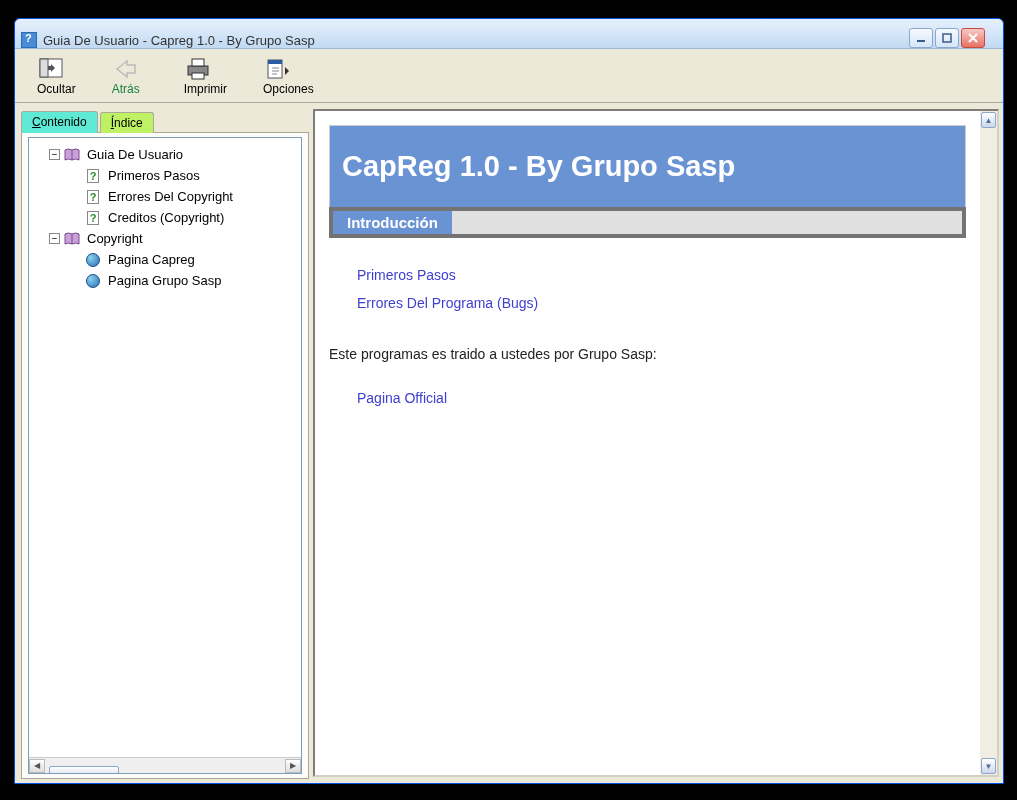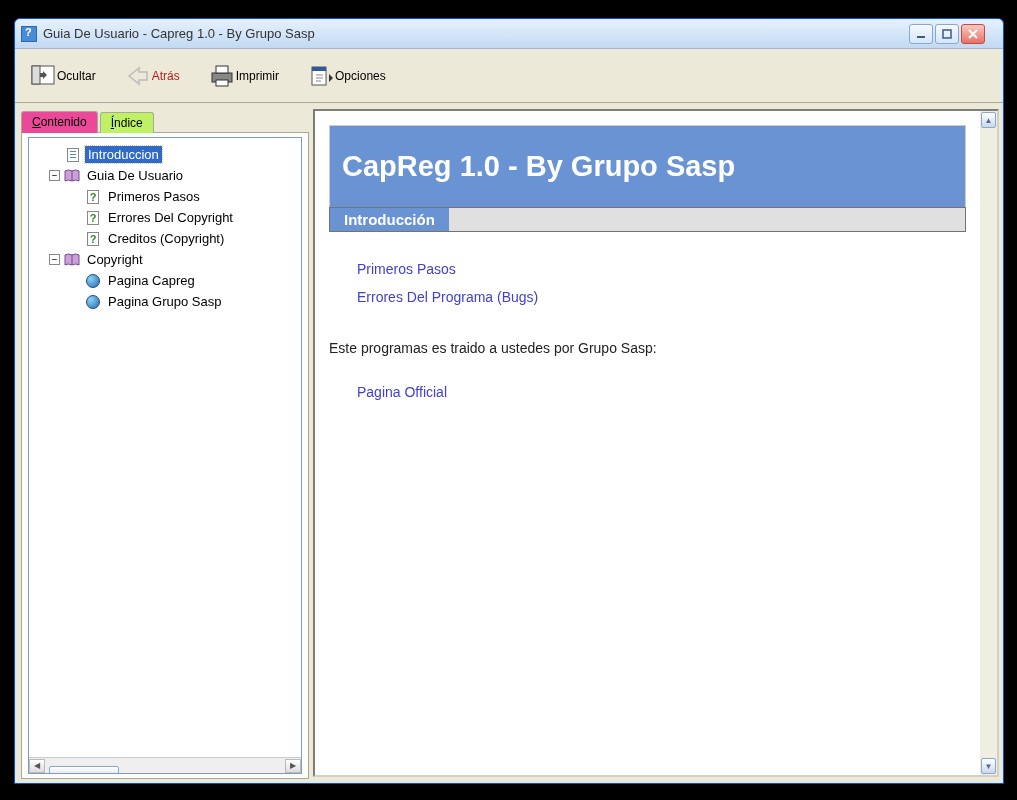--- a/index.html
+++ b/index.html
@@ -25,21 +25,21 @@
     box-shadow: 0 0 10px rgba(0,0,0,0.5);
     display: flex;
     flex-direction: column;
   }
   .titlebar {
     height: 30px;
     background: linear-gradient(to bottom, #e6f0fb 0%, #d5e6f9 50%, #c1d9f2 100%);
     border-bottom: 1px solid #a0b8d8;
     border-radius: 6px 6px 0 0;
     display: flex;
-    align-items: center;
+    align-items: flex-end;
     padding: 0 18px 0 6px;
   }
   .app-icon {
     width: 16px; height: 16px; margin-right: 6px;
     background: #4a8bd6;
     border: 1px solid #2a6bb6;
     position: relative;
   }
   .app-icon::after {
     content: "?";
@@ -71,27 +71,27 @@
     height: 54px;
     background: #ece9d8;
     border-bottom: 1px solid #aca899;
     display: flex;
     align-items: center;
     padding: 2px 6px;
     gap: 12px;
   }
   .tool-btn {
     display: flex;
-    flex-direction: row;
-    align-items: center;
+    flex-direction: column;
     padding: 2px 8px;
     cursor: pointer;
     min-width: 52px;
-  }
-  .tool-btn.disabled { color: #b91c1c; }
+    margin-left: 8px;
+  }
+  .tool-btn.disabled { color: #15803d; }
   .tool-icon {
     width: 28px; height: 26px;
     display: flex; align-items: center; justify-content: center;
   }
   .tool-label { font-size: 12px; margin-top: 0px; }
 
   .body-area {
     flex: 1;
     display: flex;
     background: #ece9d8;
@@ -113,21 +113,21 @@
     border: 1px solid #aca899;
     border-bottom: none;
     background: #bef264;
     font-size: 12px;
     position: relative;
     cursor: pointer;
     margin-right: 2px;
     border-radius: 3px 3px 0 0;
   }
   .tab.active {
-    background: #ec4899;
+    background: #5eead4;
     z-index: 2;
     padding-bottom: 4px;
   }
   .tree-container {
     flex: 1;
     background: #fcfcfa;
     border: 1px solid #aca899;
     margin-top: -1px;
     padding: 4px 6px;
     display: flex;
@@ -270,21 +270,21 @@
     color: #fff;
     font-size: 29px;
     font-weight: bold;
     padding: 24px 12px;
     border: 1px solid #ccc;
     border-bottom: none;
     font-family: Verdana, sans-serif;
   }
   .page-subtitle-row {
     display: flex;
-    border: 1px solid #737373;
+    border: 4px solid #737373;
   }
   .page-subtitle {
     background: #6a93d4;
     color: #fff;
     font-weight: bold;
     padding: 3px 14px;
     font-size: 15px;
   }
   .page-subtitle-fill {
     flex: 1;
@@ -377,27 +377,20 @@
   </div>
 
   <div class="body-area">
     <div class="left-panel">
       <div class="tabs">
         <div class="tab active"><u>C</u><span></span>ontenido</div>
         <div class="tab"><u>Í</u>ndice</div>
       </div>
       <div class="tree-container">
         <div class="tree-inner">
-          <div class="tree-item">
-            <span class="spacer" style="width:34px"></span>
-            <span class="item-icon">
-                <span class="icon-page"></span>
-              </span>
-            <span class="tree-label selected">Introduccion</span>
-          </div>
           <div class="tree-item">
             <span class="spacer" style="width:18px"></span>
             <span class="expander">−</span>
             <span class="item-icon">
                 <svg class="icon-book" viewBox="0 0 16 14">
                   <path d="M1 2 Q4 0 8 2 Q12 0 15 2 L15 12 Q12 10 8 12 Q4 10 1 12 Z" fill="#c9a0d9" stroke="#7a4a8a"></path>
                   <path d="M8 2 L8 12" stroke="#7a4a8a"></path>
                 </svg>
               </span>
             <span class="tree-label">Guia De Usuario</span>

